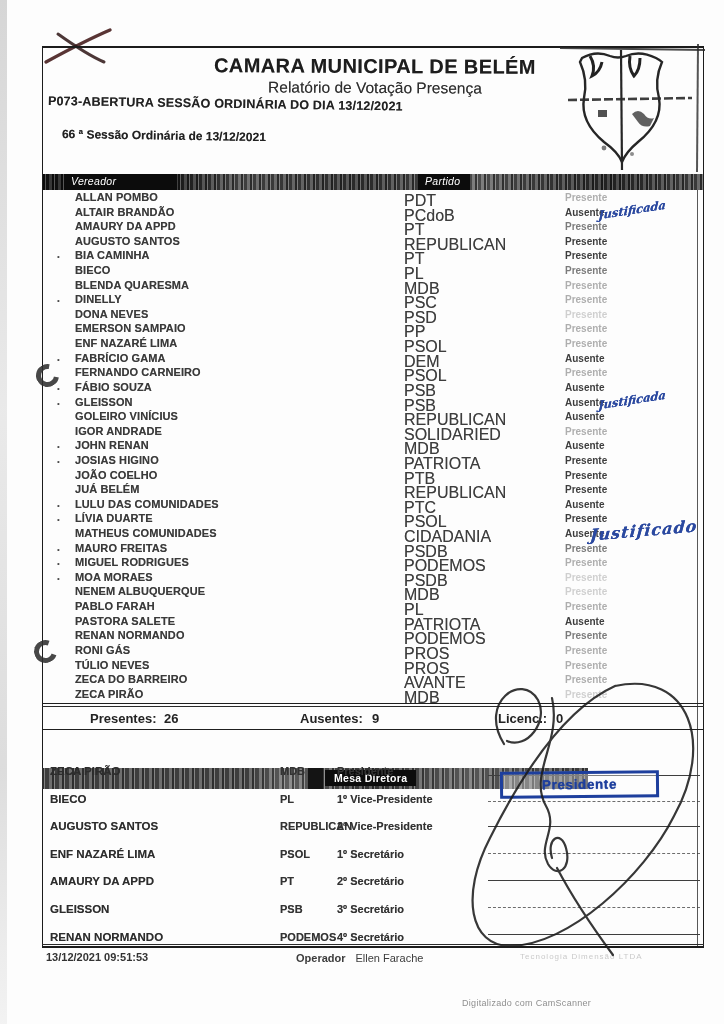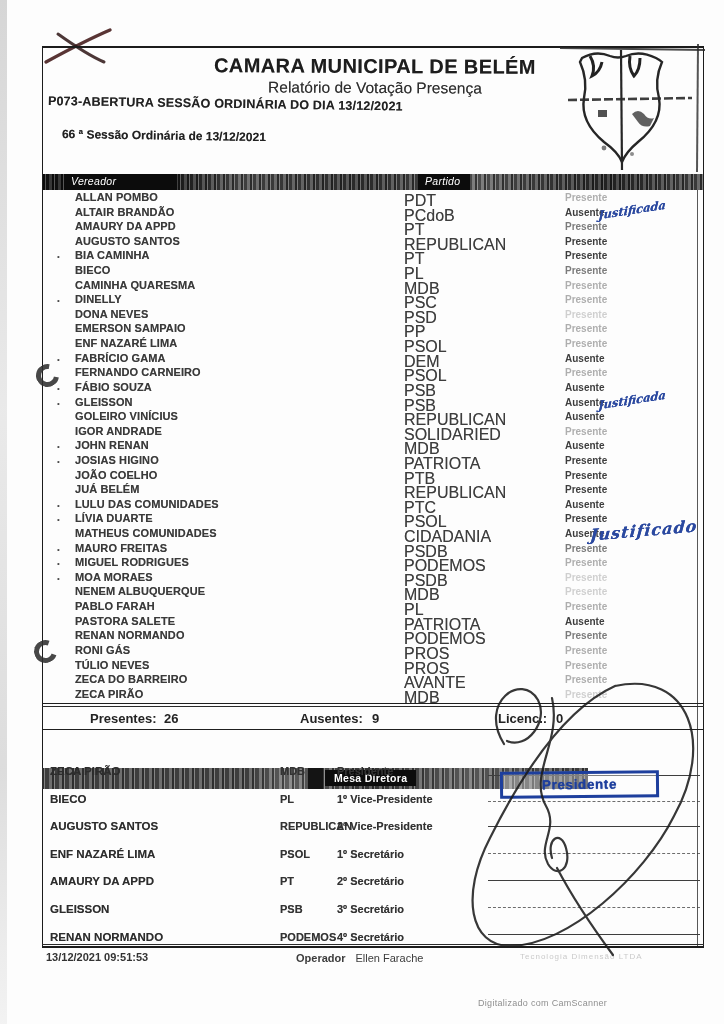--- a/index.html
+++ b/index.html
@@ -100,21 +100,21 @@
   .penx-svg{left:38px;top:18px;}
   .crest-svg{left:560px;top:42px;}
 
   
   .frame-bottom-inner{position:absolute;left:42px;top:944px;width:662px;border-top:1px solid #2b2b2b;}
   .footer-dt{position:absolute;left:46px;top:951px;font-size:11px;font-weight:600;color:#333;}
   .footer-op{position:absolute;left:296px;top:952px;font-size:11px;color:#3c3c3c;}
   .footer-op b{font-weight:600;margin-right:10px;}
   .footer-right{position:absolute;left:520px;top:952px;width:185px;font-size:8px;color:#666;
     opacity:.35;filter:blur(.5px);letter-spacing:1px;}
-  .watermark{position:absolute;left:462px;top:998px;font-size:9px;color:#8f8f8f;letter-spacing:.3px;margin-left:16px;}
+  .watermark{position:absolute;left:462px;top:998px;font-size:9px;color:#8f8f8f;letter-spacing:.3px;}
 </style>
 </head>
 <body>
 
 <div class="page">
   <div class="edge-left"></div>
 
   <svg class="penx-svg" width="110" height="55" viewBox="0 0 110 55">
     <path d="M8,44 C30,32 58,18 72,12" stroke="#471f1f" stroke-width="3.4" fill="none" stroke-linecap="round" opacity=".9"></path>
     <path d="M20,16 C34,26 52,38 66,44" stroke="#2d1414" stroke-width="3" fill="none" stroke-linecap="round" opacity=".85"></path>
@@ -175,21 +175,21 @@
         <span class="rname scan-text">BIA CAMINHA</span>
         <span class="rparty scan-text">PT</span>
         <span class="rstatus f0">Presente</span>
       </div>
       <div class="rrow">
         <span class="rname scan-text">BIECO</span>
         <span class="rparty scan-text">PL</span>
         <span class="rstatus f1">Presente</span>
       </div>
       <div class="rrow">
-        <span class="rname scan-text">CAMINHA QUARESMA</span>
+        <span class="rname scan-text">BLENDA QUARESMA</span>
         <span class="rparty scan-text">MDB</span>
         <span class="rstatus f2">Presente</span>
       </div>
       <div class="rrow">
         <span class="bullet">•</span>
         <span class="rname scan-text">DINELLY</span>
         <span class="rparty scan-text">PSC</span>
         <span class="rstatus f2">Presente</span>
       </div>
       <div class="rrow">

